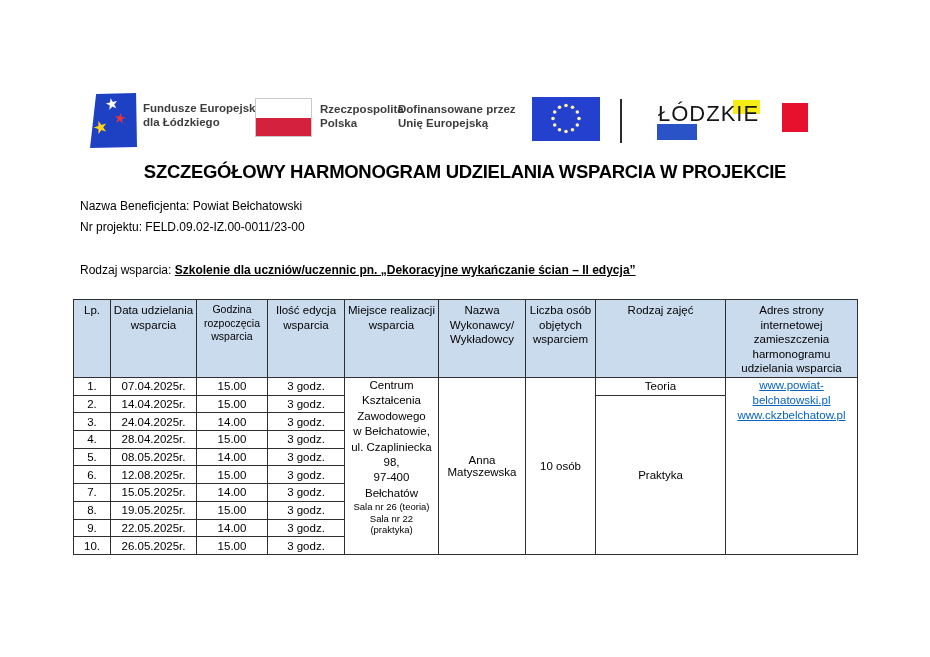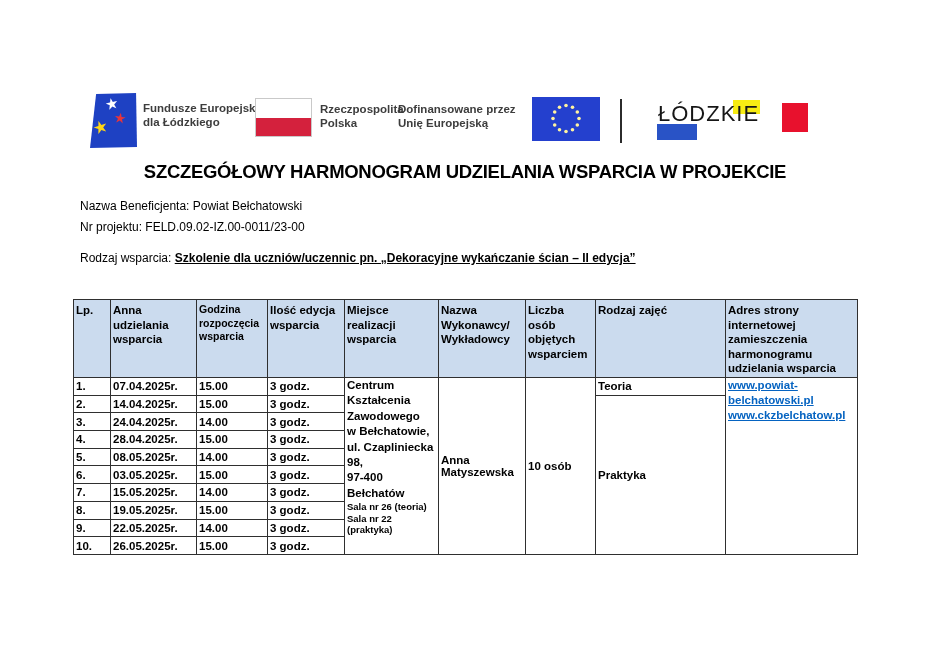--- a/index.html
+++ b/index.html
@@ -45,27 +45,27 @@
   .lodzkie .r-yellow{left:80px;top:6px;width:27px;height:14px;background:var(--lodzkie-yellow);}
   .lodzkie .r-red{left:129px;top:9px;width:26px;height:29px;background:var(--lodzkie-red);}
   .lodzkie .word{position:absolute;left:5px;top:7px;font-size:22px;font-weight:400;letter-spacing:1px;color:#161616;text-align:right;}
 
   
   .title{position:absolute;left:0;top:161px;width:100%;text-align:center;
     font-size:18.5px;font-weight:700;letter-spacing:-0.3px;}
   .info{position:absolute;left:80px;top:196px;font-size:12px;line-height:21px;}
   .info .bold{font-weight:700;}
   .info .bold-underline{font-weight:700;text-decoration:underline;}
-  .info .spaced{display:block;margin-top:10px;}
+  .info .spaced{display:block;margin-top:22px;}
 
   
   table.schedule{position:absolute;left:73px;top:299px;width:784px;table-layout:fixed;
     border-collapse:collapse;font-size:11.5px;}
-  .schedule th,.schedule td{border:1px solid var(--border-dark);text-align:left;
-    font-weight:700;padding:0 2px;overflow:hidden;}
+  .schedule th,.schedule td{border:1px solid var(--border-dark);text-align:center;
+    font-weight:400;padding:0 2px;overflow:hidden;}
   .schedule thead tr{height:78px;}
   .schedule th{background:var(--header-bg);vertical-align:top;padding-top:3px;line-height:14.5px;}
   .schedule th.small-header{font-size:10.5px;line-height:13.5px;}
   .schedule tbody tr{height:17.7px;}
   .miejsce-cell{vertical-align:top;padding-top:2px;line-height:15.4px;}
   .miejsce-line.small{font-size:9.5px;line-height:11.5px;}
   .adres-cell{vertical-align:top;text-align:left;padding:20px 6px 0 8px;line-height:15px;
     overflow-wrap:break-word;}
   .adres-cell a{color:var(--link-blue);text-decoration:underline;}
 </style>
@@ -143,21 +143,21 @@
       <col style="width:77px">
         <col style="width:94px">
         <col style="width:87px">
       <col style="width:70px">
         <col style="width:130px">
         <col style="width:132px">
     </colgroup>
     <thead>
       <tr>
         <th>Lp.</th>
-        <th>Anna udzielania wsparcia</th>
+        <th>Data udzielania wsparcia</th>
         <th class="small-header">Godzina rozpoczęcia wsparcia</th>
         <th>Ilość edycja wsparcia</th>
         <th>Miejsce realizacji wsparcia</th>
         <th>Nazwa Wykonawcy/ Wykładowcy</th>
         <th>Liczba osób objętych wsparciem</th>
         <th>Rodzaj zajęć</th>
         <th>Adres strony internetowej zamieszczenia harmonogramu udzielania wsparcia</th>
       </tr>
     </thead>
     <tbody>
@@ -207,21 +207,21 @@
           <td>3 godz.</td>
         </tr>
         <tr>
           <td>5.</td>
           <td>08.05.2025r.</td>
           <td>14.00</td>
           <td>3 godz.</td>
         </tr>
         <tr>
           <td>6.</td>
-          <td>03.05.2025r.</td>
+          <td>12.08.2025r.</td>
           <td>15.00</td>
           <td>3 godz.</td>
         </tr>
         <tr>
           <td>7.</td>
           <td>15.05.2025r.</td>
           <td>14.00</td>
           <td>3 godz.</td>
         </tr>
         <tr>

